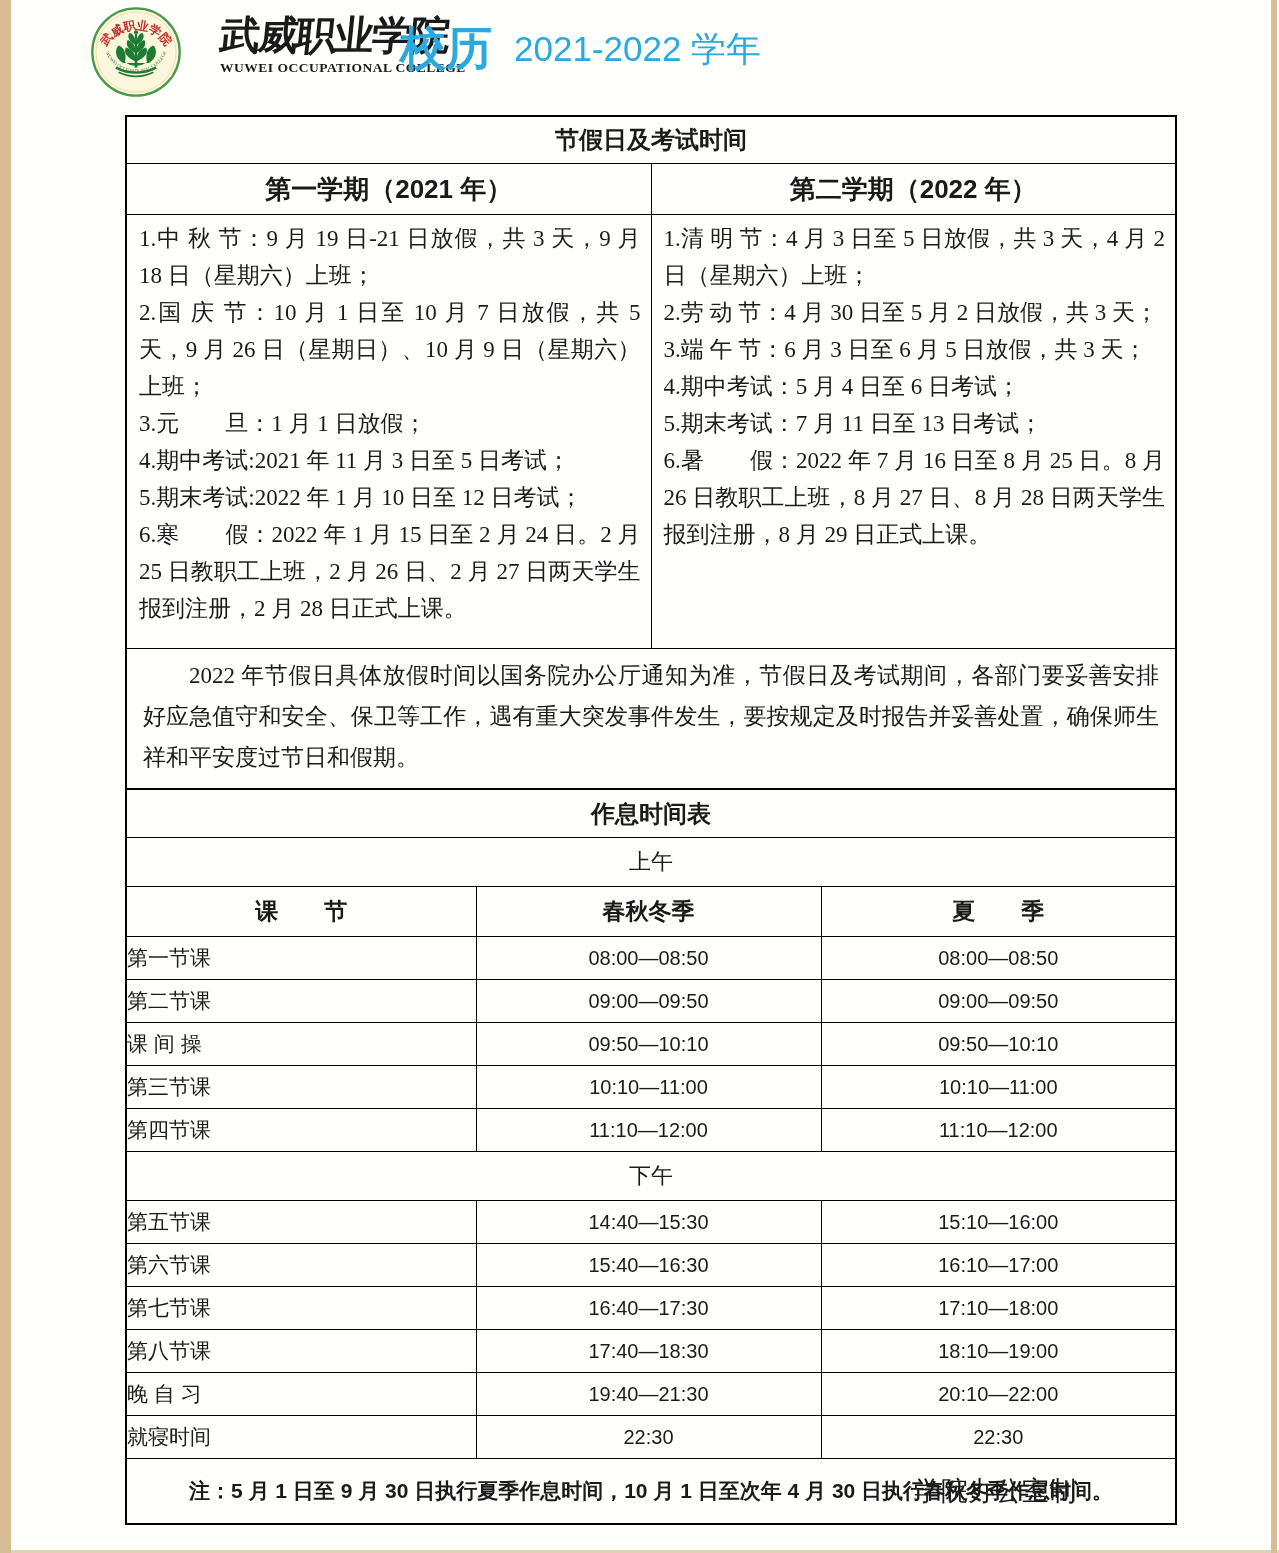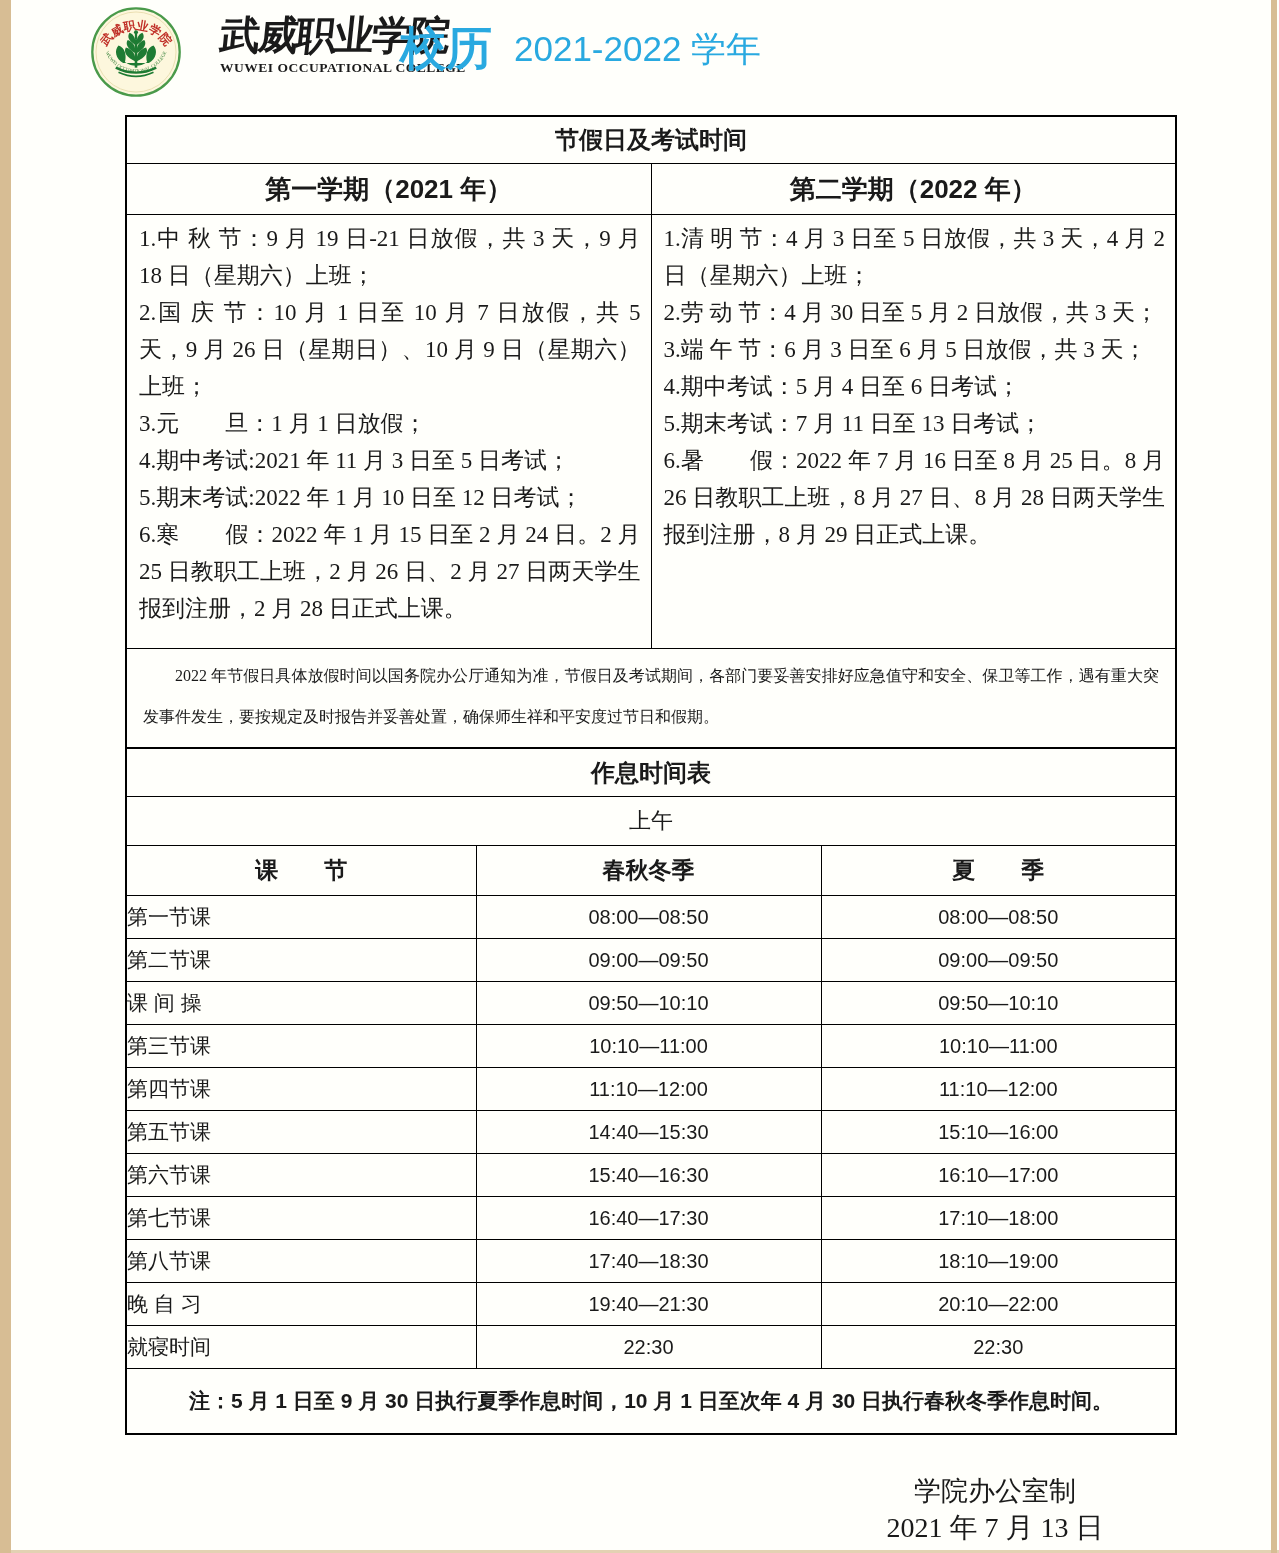--- a/index.html
+++ b/index.html
@@ -50,21 +50,21 @@
     height:50px; text-align:center; font-family:"Liberation Sans", sans-serif;
     font-weight:bold; font-size:26px;
   }
   .holiday-cell { vertical-align:top; padding:5px 10px 21px 12px; }
   .holiday-cell p {
     margin:0; font-size:23px; line-height:37px; text-align:justify;
     font-family:"Liberation Serif", serif;
   }
   .holiday-note-cell { padding:6px 16px 10px 16px; }
   .holiday-note-cell p {
-    margin:0; font-size:16px; line-height:41px; text-align:justify;
+    margin:0; font-size:23px; line-height:41px; text-align:justify;
     text-indent:2em; font-family:"Liberation Serif", serif;
   }
 
   .schedule { margin-top:-2px; }
   .schedule-title-cell {
     height:47px; text-align:center; font-family:"Liberation Sans", sans-serif;
     font-weight:bold; font-size:24px;
   }
   .schedule-header-cell {
     height:49px; text-align:center; font-family:"Liberation Sans", sans-serif;
@@ -215,20 +215,23 @@
         <td class="session-label">第三节课</td>
         <td class="session-time">10:10—11:00</td>
         <td class="session-time">10:10—11:00</td>
       </tr>
       <tr>
         <td class="session-label">第四节课</td>
         <td class="session-time">11:10—12:00</td>
         <td class="session-time">11:10—12:00</td>
       </tr>
       <tr>
+        <td class="period-cell" colspan="3">下午</td>
+      </tr>
+      <tr>
         <td class="session-label">第五节课</td>
         <td class="session-time">14:40—15:30</td>
         <td class="session-time">15:10—16:00</td>
       </tr>
       <tr>
         <td class="session-label">第六节课</td>
         <td class="session-time">15:40—16:30</td>
         <td class="session-time">16:10—17:00</td>
       </tr>
       <tr>
@@ -253,15 +256,14 @@
       </tr>
       <tr>
         <td class="schedule-note-cell" colspan="3">注：5 月 1 日至 9 月 30 日执行夏季作息时间，10 月 1 日至次年 4 月 30 日执行春秋冬季作息时间。</td>
       </tr>
     </tbody>
       </table>
   </div>
 
   <div class="footer">
     <div class="footer-line1">学院办公室制</div>
-    <div class="footer-line2">2021 年 7 月 13 日</div>
   </div>
 </div>
 
 </body></html>

